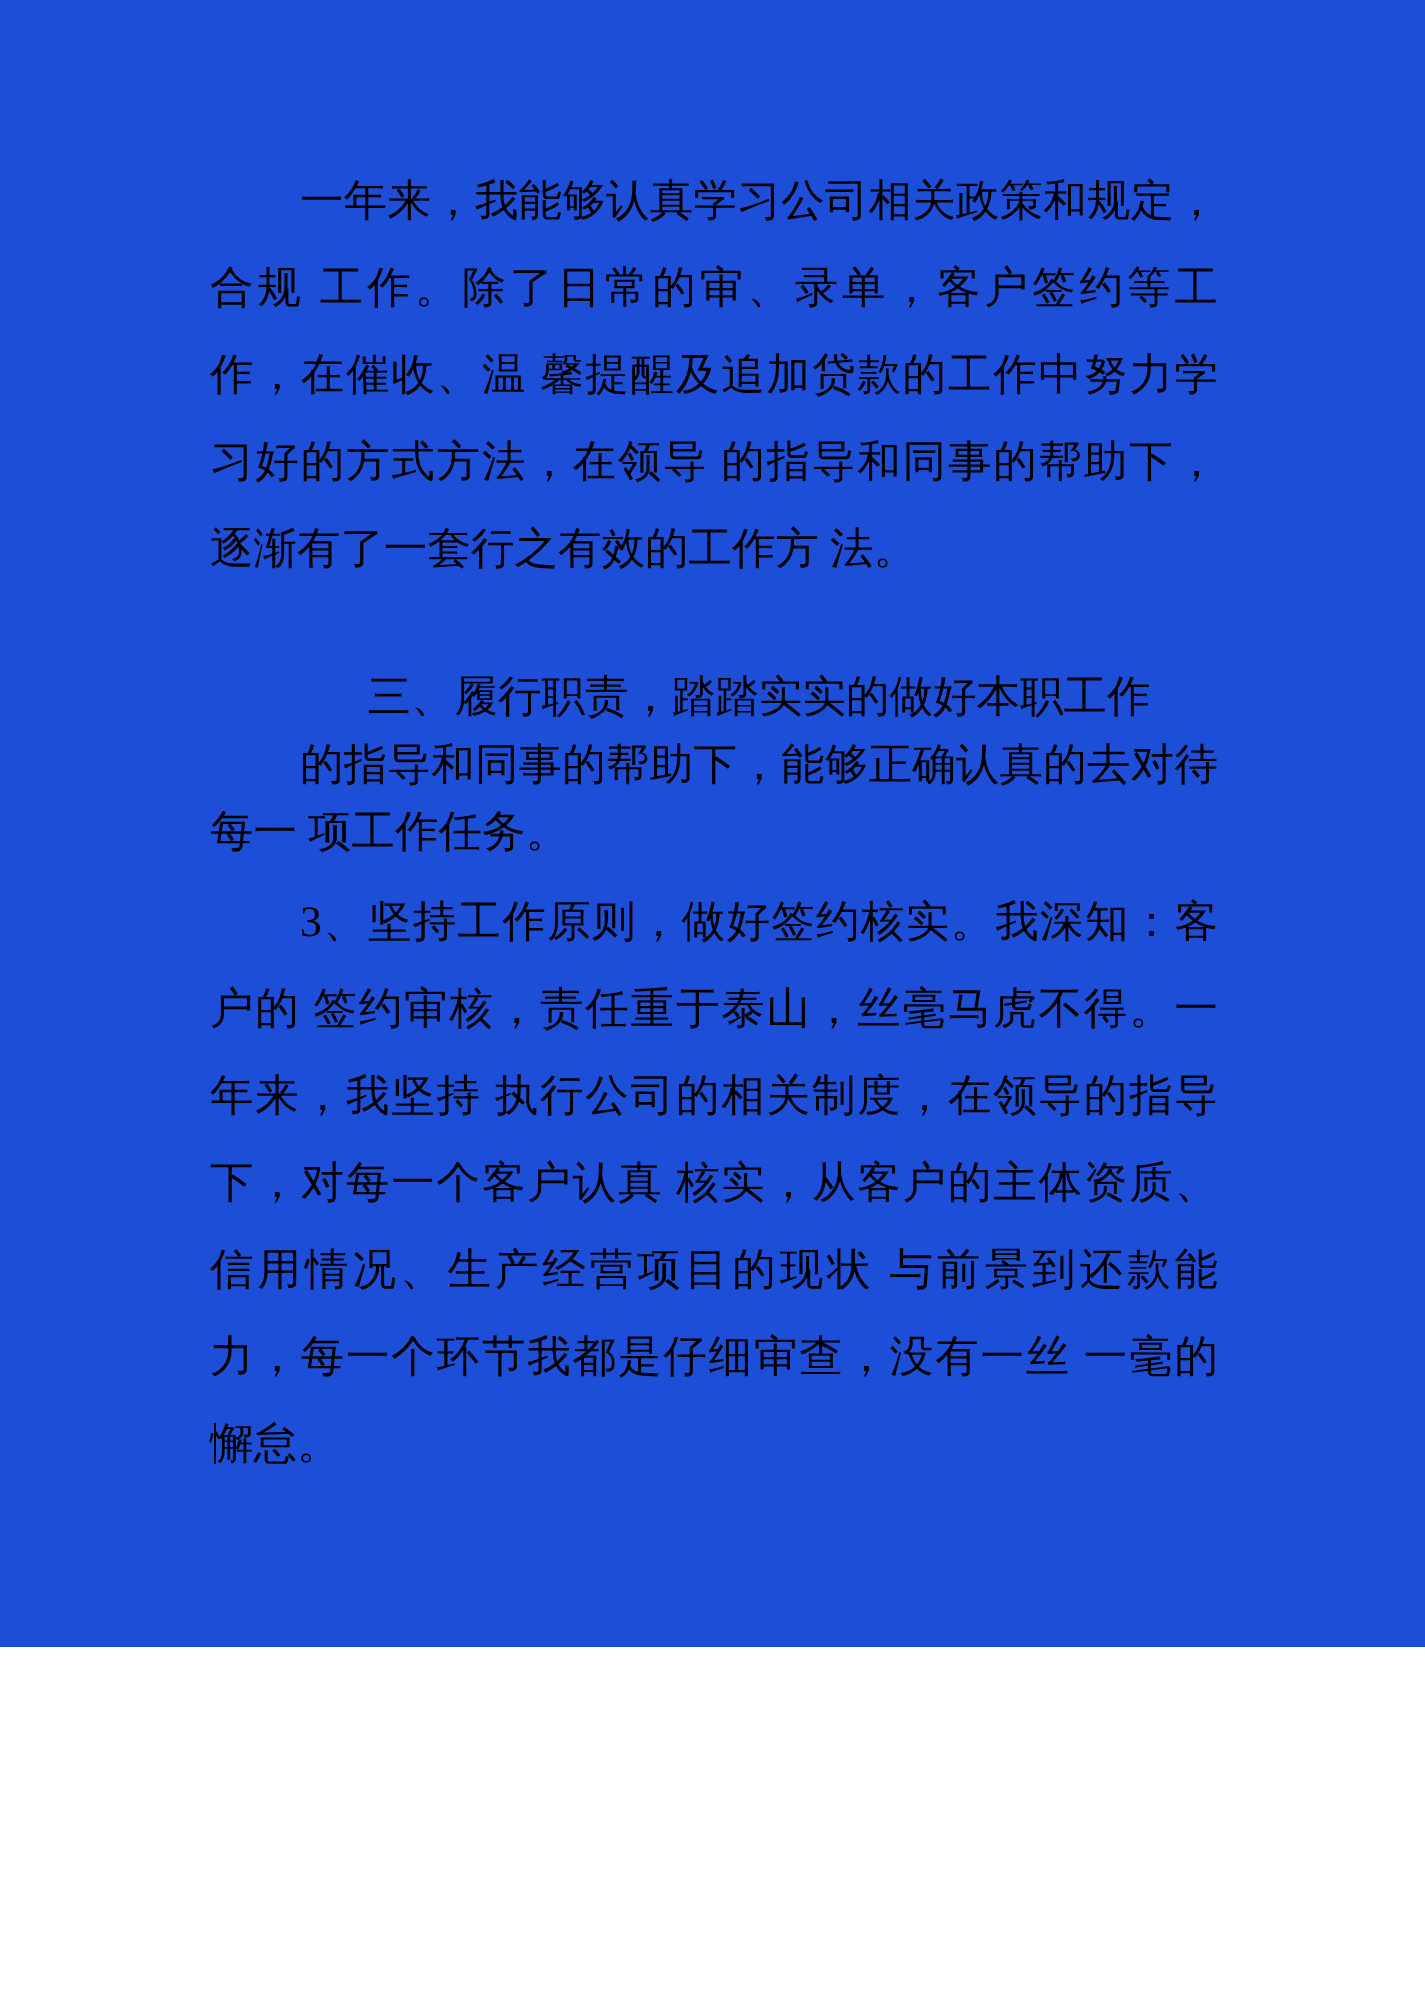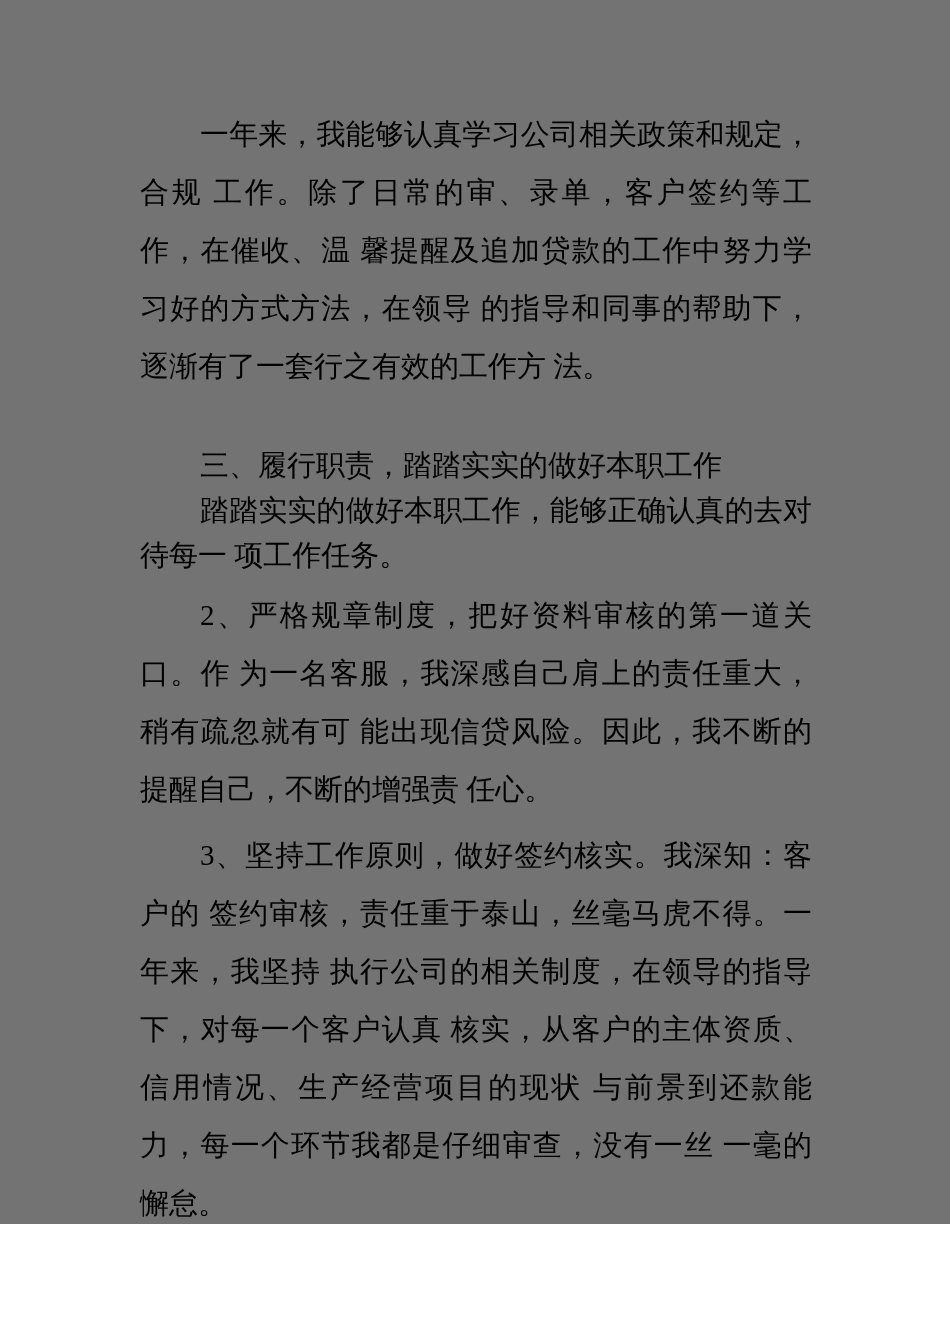--- a/index.html
+++ b/index.html
@@ -14,22 +14,22 @@
     color: #000000;
     overflow: hidden;
     position: relative;
   }
 
   .page {
     position: absolute;
     left: 0;
     top: 0;
     width: 950px;
-    height: 1224px;
-    background: #737373;
+    height: 1098px;
+    background: #1d4ed8;
   }
 
   .text-column {
     position: absolute;
     left: 140px;
     top: 105px;
     width: 672px;
   }
 
   
@@ -46,36 +46,35 @@
     white-space: pre-wrap;
   }
 
   
   .para.tight {
     line-height: 45px;
   }
 
   
   .para.nojustify {
-    text-align: left;
+    text-align: center;
     margin-top: 48px;
   }
   .gap-md { margin-top: 8px; }
 </style>
 </head>
 <body>
 
 <div class="page">
   <div class="text-column">
 
     <p class="para">一年来，我能够认真学习公司相关政策和规定，合规 工作。除了日常的审、录单，客户签约等工作，在催收、温 馨提醒及追加贷款的工作中努力学习好的方式方法，在领导 的指导和同事的帮助下，逐渐有了一套行之有效的工作方 法。</p>
 
     <p class="para tight gap-md nojustify">三、履行职责，踏踏实实的做好本职工作</p>
 
-    <p class="para tight">踏踏实实的做好本职工作，能够正确认真的去对待每一 项工作任务。</p>
+    <p class="para tight">的指导和同事的帮助下，能够正确认真的去对待每一 项工作任务。</p>
 
 
-    <p class="para gap-md">2、严格规章制度，把好资料审核的第一道关口。作 为一名客服，我深感自己肩上的责任重大，稍有疏忽就有可 能出现信贷风险。因此，我不断的提醒自己，不断的增强责 任心。</p>
 
     <p class="para gap-md">3、坚持工作原则，做好签约核实。我深知：客户的 签约审核，责任重于泰山，丝毫马虎不得。一年来，我坚持 执行公司的相关制度，在领导的指导下，对每一个客户认真 核实，从客户的主体资质、信用情况、生产经营项目的现状 与前景到还款能力，每一个环节我都是仔细审查，没有一丝 一毫的懈怠。</p>
 
   </div>
 </div>
 
 </body></html>

